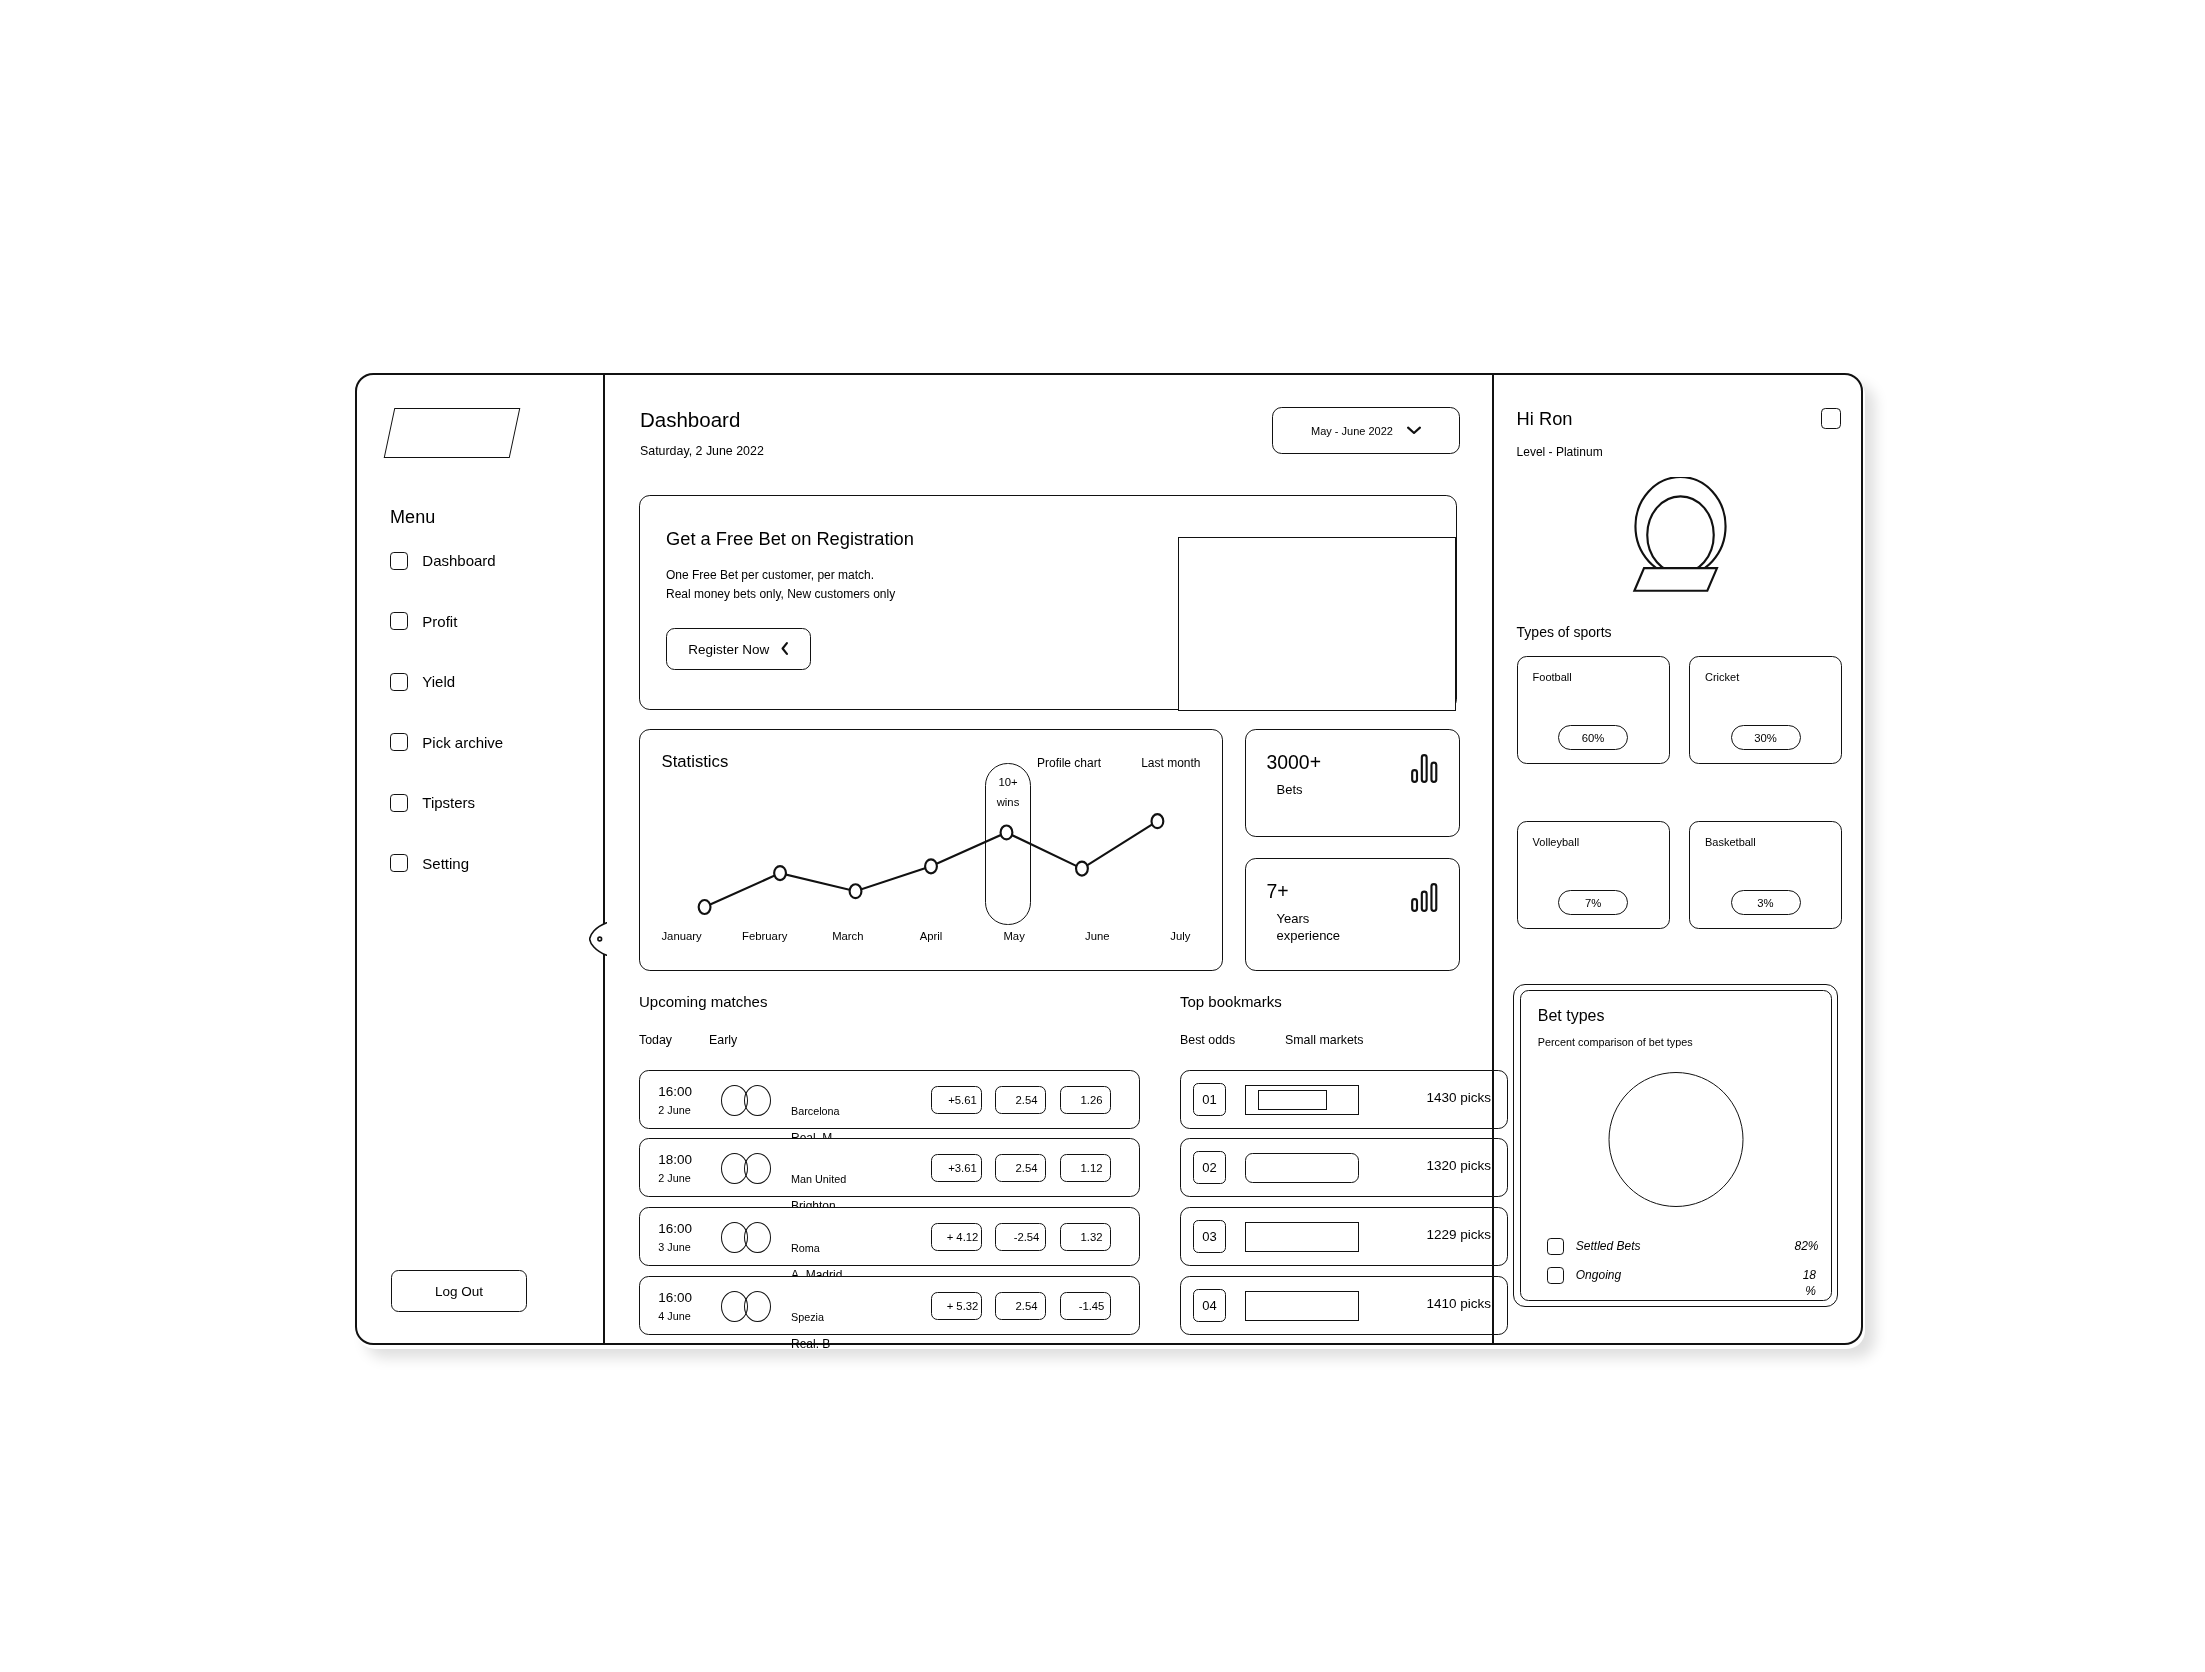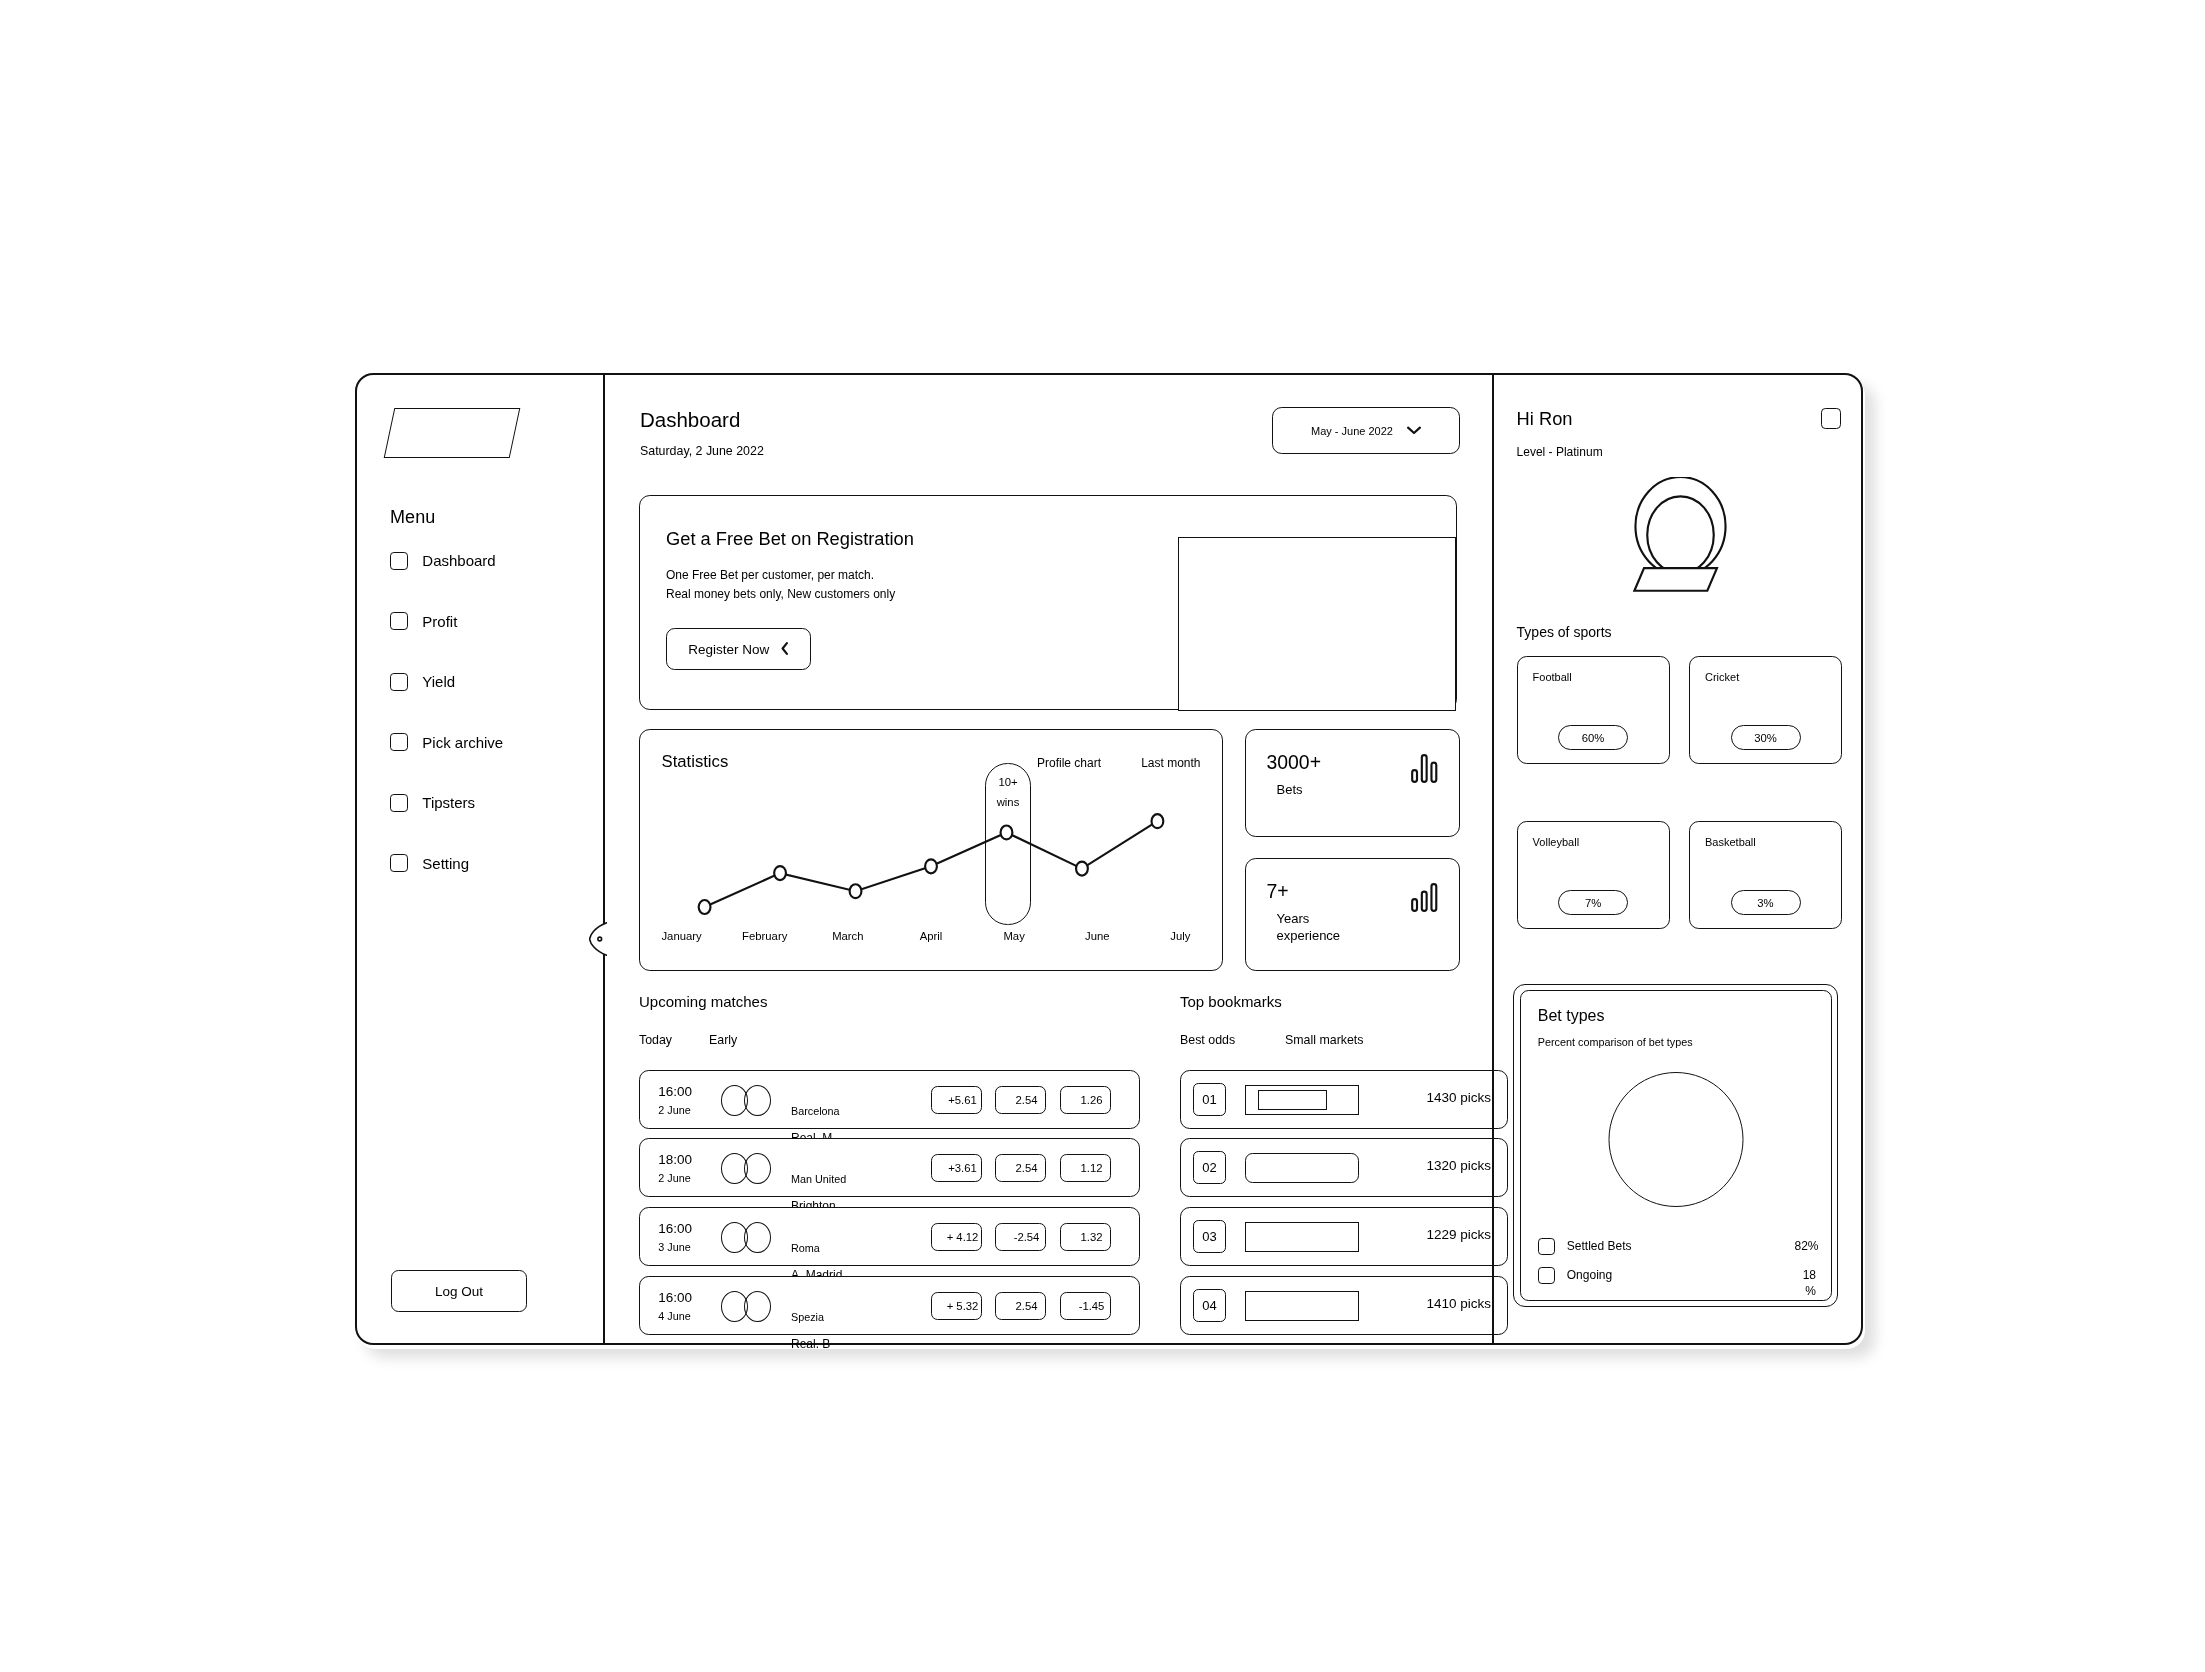--- a/index.html
+++ b/index.html
@@ -219,21 +219,21 @@
     position:absolute;left:5.4px;top:5.4px;right:5.4px;bottom:5.4px;
     border:1.9px solid #111;border-radius:8.6px;box-sizing:border-box;
   }
   .bt-h{position:absolute;left:17px;top:16px;font-size:16px;}
   .bt-sub{position:absolute;left:17px;top:45px;font-size:10.8px;}
   .bt-donut{
     position:absolute;left:50%;transform:translateX(-50%);top:81px;
     width:135px;height:135px;border:1.9px solid #111;border-radius:50%;
     box-sizing:border-box;
   }
-  .legend{position:absolute;left:17px;bottom:16px;right:15px;}
+  .legend{position:absolute;left:26px;bottom:16px;right:15px;font-style:italic;}
   .legend-row{display:flex;align-items:flex-start;margin-top:12px;position:relative;}
   .legend-cb{
     width:17px;height:17px;border:1.9px solid #111;border-radius:3.8px;
     box-sizing:border-box;flex:0 0 auto;
   }
   .legend-lab{margin-left:12px;font-size:12px;line-height:17px;}
   .legend-val{
     position:absolute;right:0;top:0;font-size:12px;line-height:17px;
     width:21.5px;text-align:right;
   }

